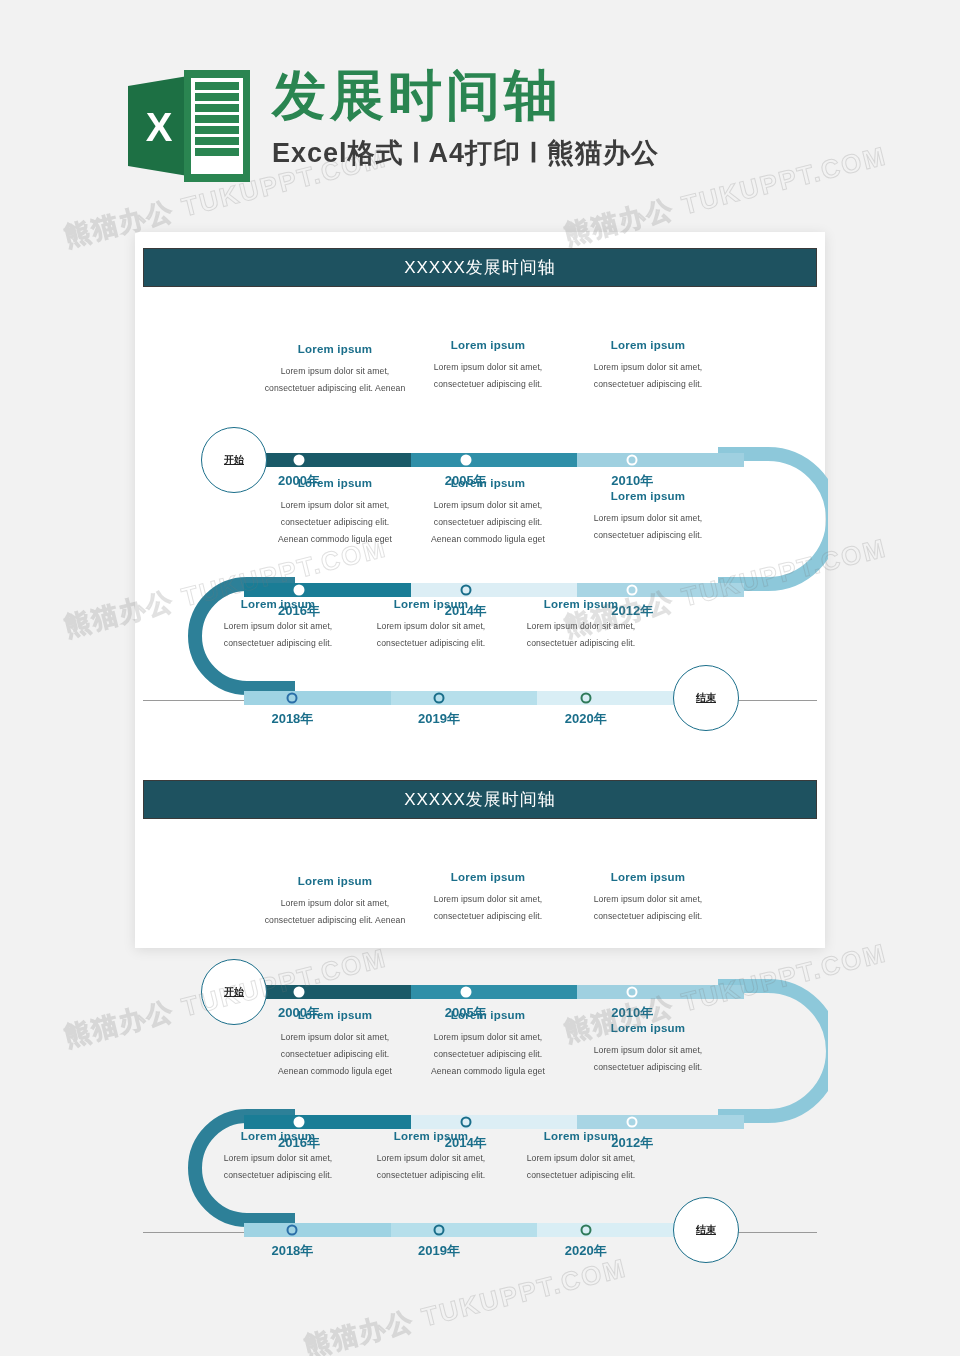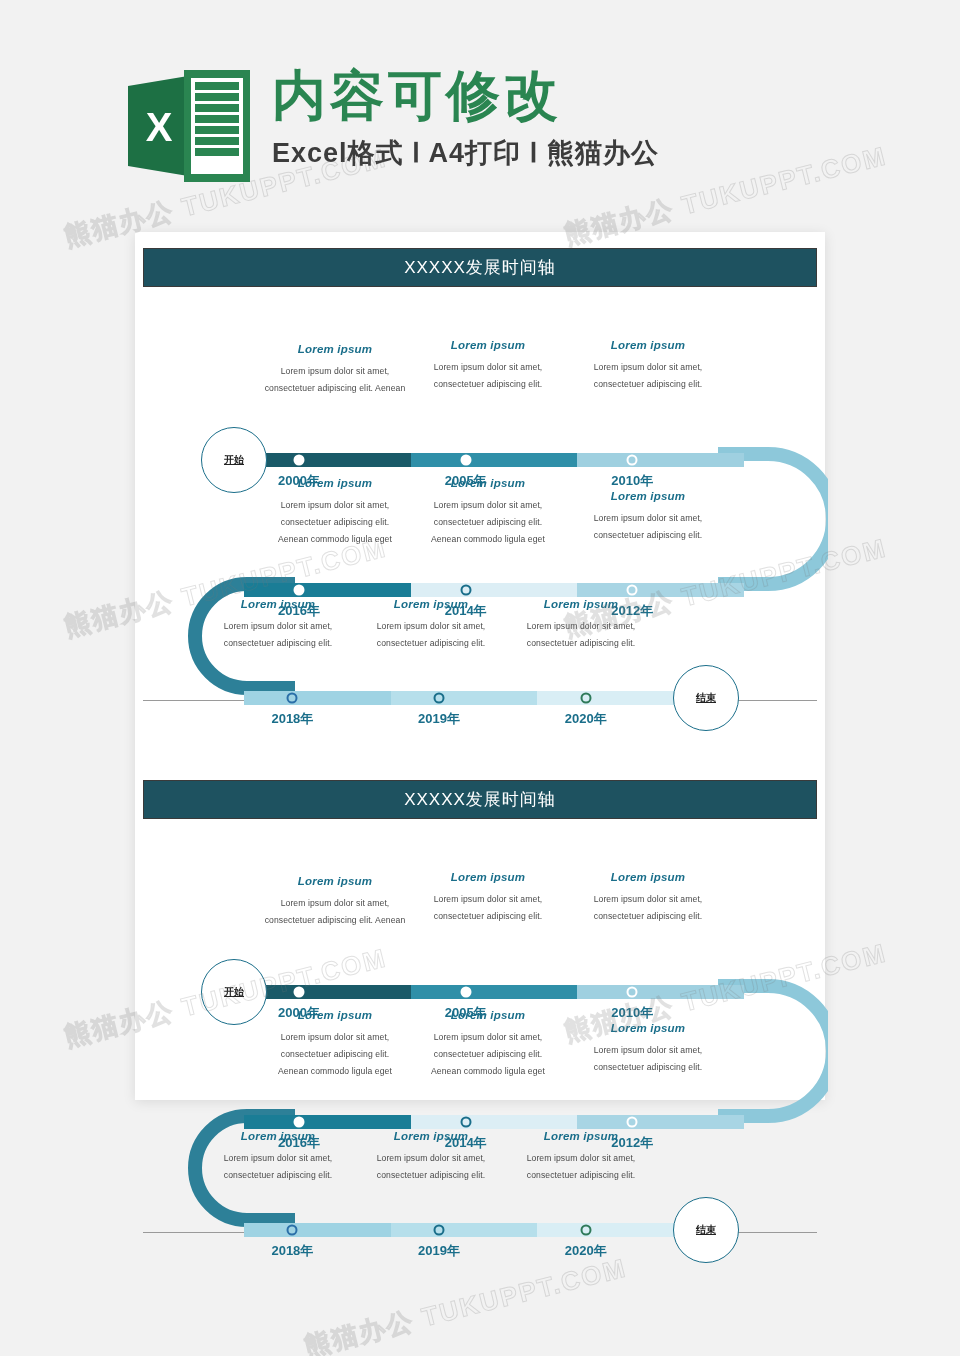--- a/index.html
+++ b/index.html
@@ -52,21 +52,21 @@
     font-family: "Liberation Sans", sans-serif;
   }
   .h-sub {
     margin-top: 10px; font-size: 27px; font-weight: bold; color: #3c3c3c;
     letter-spacing: 1px;
   }
 
   
   .paper {
     position: absolute; left: 135px; top: 232px;
-    width: 690px; height: 868px;
+    width: 690px; height: 716px;
     background: #ffffff;
     box-shadow: 0 2px 12px rgba(0,0,0,0.10);
   }
 
   
   .card { position: absolute; left: 8px; width: 674px; height: 450px; }
   .card.c1 { top: 16px; }
   .card.c2 { top: 548px; }
   .card-rule {
     position: absolute; left: 8px; width: 674px; height: 1px; background: #9a9a9a;
@@ -110,21 +110,21 @@
     position: absolute; border: 1.6px solid #1a6e8a; border-radius: 50%;
     background: #fff;
     display: flex; align-items: center; justify-content: center;
     font-size: 10px; font-weight: bold; color: #222; text-decoration: underline;
   }
 
   
   .tb { position: absolute; width: 160px; text-align: center; }
   .tb .tb-h {
     font-size: 11.5px; font-weight: bold; color: #1a6e8a;
-    margin-bottom: 8px; letter-spacing: .2px; font-style: italic;
+    margin-bottom: 8px; letter-spacing: .2px;
   }
   .tb .tb-l {
     font-size: 8.6px; color: #4a4a4a; line-height: 1.95;
     letter-spacing: .1px;
   }
 </style>
 </head>
 <body>
 
 <div class="stage">
@@ -139,21 +139,21 @@
             <div class="srow"></div>
             <div class="srow"></div>
           <div class="srow"></div>
             <div class="srow"></div>
             <div class="srow"></div>
           <div class="srow" style="margin-bottom:0"></div>
         </div>
       </div>
     </div>
     <div class="header-text">
-      <div class="h-title">内容可修改</div>
+      <div class="h-title">发展时间轴</div>
       <div class="h-sub">Excel格式 Ⅰ A4打印 Ⅰ 熊猫办公</div>
     </div>
   </div>
 
   <div class="paper">
     <div class="card-rule r1"></div>
     <div class="card-rule r2"></div>
     <div id="cards">
         <div class="card c1">
           <div class="bar-title" style="background: rgb(30, 82, 96);">XXXXX发展时间轴</div>

